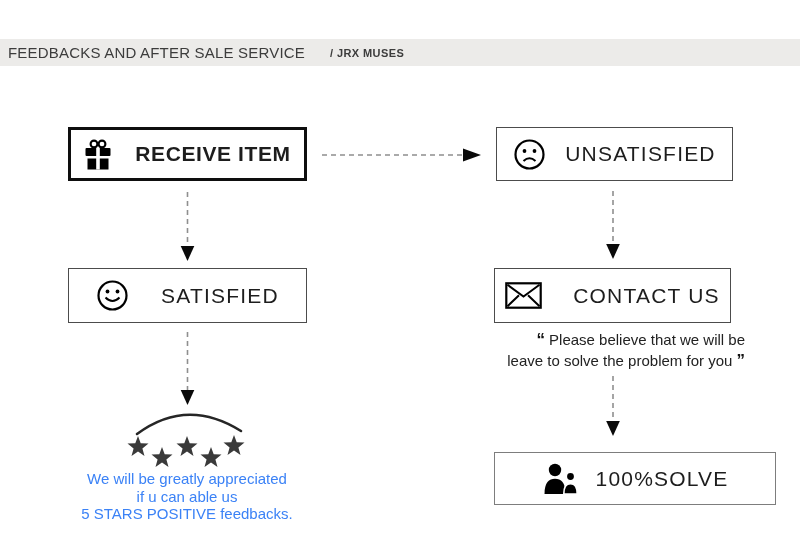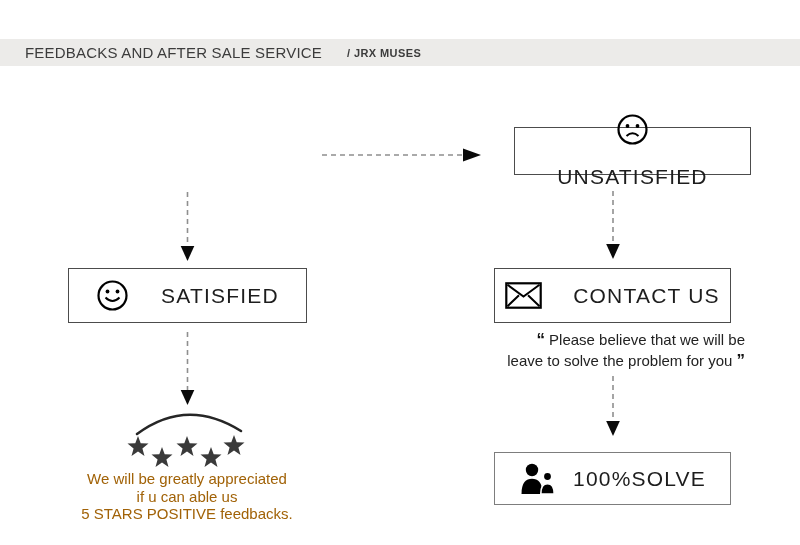--- a/index.html
+++ b/index.html
@@ -20,21 +20,21 @@
 
   
   .header-bar {
     position: absolute;
     left: 0; top: 39px;
     width: 800px; height: 27px;
     background: #ecebe9;
     display: flex;
     align-items: center;
     box-sizing: border-box;
-    padding-left: 25px;
+    padding-left: 8px;
   }
   .header-title {
     font-size: 15px;
     color: #3c3c3c;
     letter-spacing: 0.2px;
     white-space: nowrap;
   }
   .header-subtitle {
     font-size: 11px;
     font-weight: bold;
@@ -60,24 +60,24 @@
     white-space: nowrap;
   }
   .flow-box .box-icon {
     display: flex;
     align-items: center;
     justify-content: center;
   }
 
   #receive-item { left: 68px;  top: 127px; width: 239px; height: 54px; border: 3px solid #0e0e0e; gap: 23px; }
   #receive-item .box-label { font-weight: bold; letter-spacing: 0.6px; }
-  #unsatisfied  { left: 514px; top: 127px; width: 237px; height: 48px; border: 1px solid #4c4c4c; gap: 19px; flex-direction: column; }
+  #unsatisfied  { left: 496px; top: 127px; width: 237px; height: 54px; border: 1px solid #4c4c4c; gap: 19px; }
   #satisfied    { left: 68px;  top: 268px; width: 239px; height: 55px; border: 1px solid #4c4c4c; gap: 32px; }
   #contact-us   { left: 494px; top: 268px; width: 237px; height: 55px; border: 1px solid #4c4c4c; gap: 31px; }
-  #solve        { left: 494px; top: 452px; width: 237px; height: 53px; border: 1px solid #7d7d7d; gap: 16px; }
+  #solve        { left: 494px; top: 452px; width: 282px; height: 53px; border: 1px solid #7d7d7d; gap: 16px; }
 
   
   .overlay-svg {
     position: absolute;
     left: 0; top: 0;
     width: 800px; height: 545px;
     pointer-events: none;
   }
   .dash-line {
     stroke: #8f8f8f;
@@ -109,21 +109,21 @@
     font-size: 17px;
     color: #111111;
   }
   .stars-caption {
     position: absolute;
     left: 37px; top: 470px;
     width: 300px;
     text-align: center;
     font-size: 15px;
     line-height: 17.5px;
-    color: #a16207;
+    color: #3b82f6;
   }
 </style>
 </head>
 <body>
 
 <div class="stage">
 
   <div class="header-bar">
     <span class="header-title">FEEDBACKS AND AFTER SALE SERVICE</span>
     <span class="header-subtitle">/ JRX MUSES</span>
@@ -170,20 +170,32 @@
         </g>
       <g transform="translate(211,458)">
           <polygon class="star-shape" points="0,-11 2.7,-3.7 10.5,-3.4 4.4,1.4 6.5,8.9 0,4.6 -6.5,8.9 -4.4,1.4 -10.5,-3.4 -2.7,-3.7"></polygon>
         </g>
       <g transform="translate(234,446)">
           <polygon class="star-shape" points="0,-11 2.7,-3.7 10.5,-3.4 4.4,1.4 6.5,8.9 0,4.6 -6.5,8.9 -4.4,1.4 -10.5,-3.4 -2.7,-3.7"></polygon>
         </g>
     </g>
   </svg>
 
+  <div class="flow-box" id="receive-item">
+    <span class="box-icon">
+      <svg width="28" height="31" viewBox="0 0 28 31">
+        <circle cx="10" cy="5" r="3.4" fill="none" stroke="#000" stroke-width="2.1"></circle>
+        <circle cx="18" cy="5" r="3.4" fill="none" stroke="#000" stroke-width="2.1"></circle>
+        <rect x="1.5" y="9" width="25" height="8" rx="1" fill="#000"></rect>
+        <rect x="3.5" y="19.5" width="21" height="11" fill="#000"></rect>
+        <rect x="12.2" y="9" width="3.6" height="21.5" fill="#fff"></rect>
+      </svg>
+    </span>
+    <span class="box-label">RECEIVE ITEM</span>
+  </div>
 
   <div class="flow-box" id="unsatisfied">
     <span class="box-icon">
       <svg width="33" height="33" viewBox="0 0 33 33">
         <circle cx="16.5" cy="16.5" r="14" fill="none" stroke="#000" stroke-width="2.2"></circle>
         <circle cx="11.5" cy="13" r="1.9" fill="#000"></circle>
         <circle cx="21.5" cy="13" r="1.9" fill="#000"></circle>
         <path d="M10.5,23 Q16.5,17.5 22.5,23" fill="none" stroke="#000" stroke-width="2"></path>
       </svg>
     </span>

